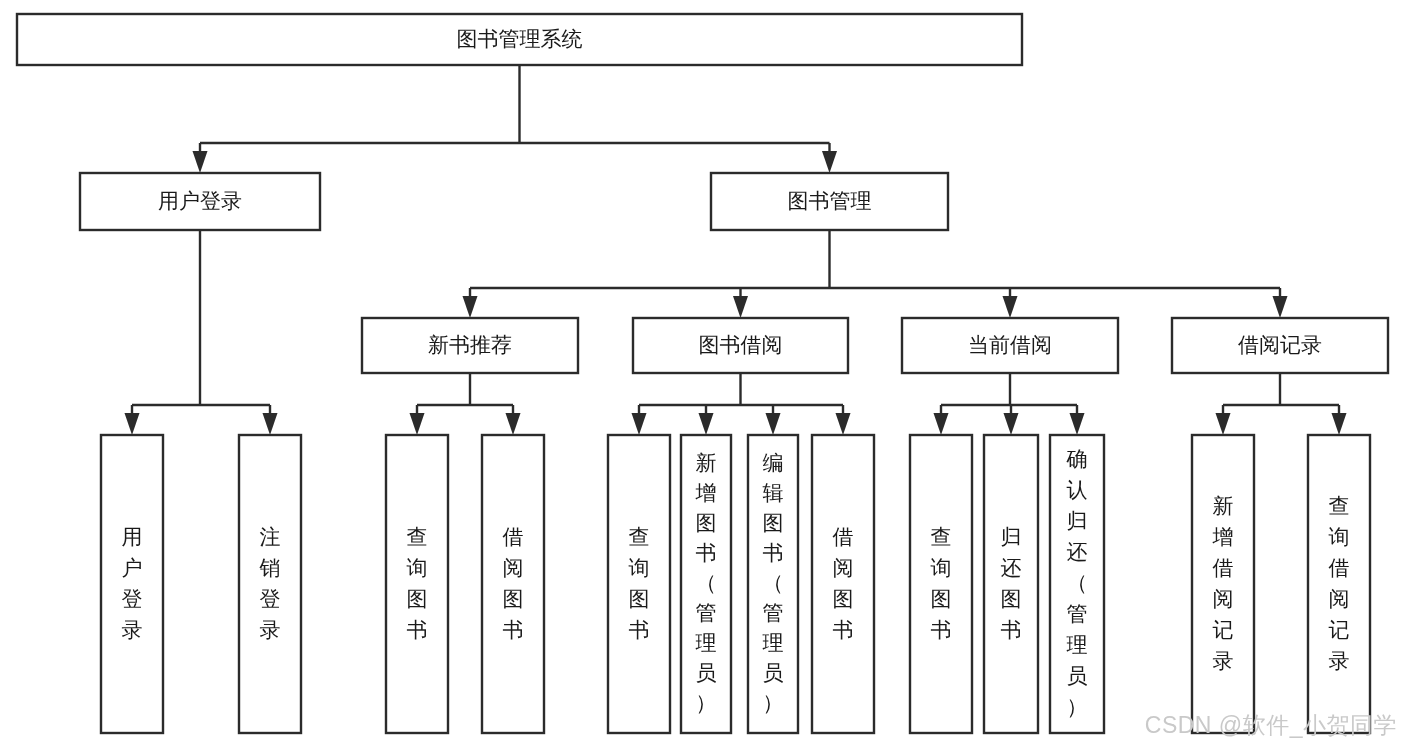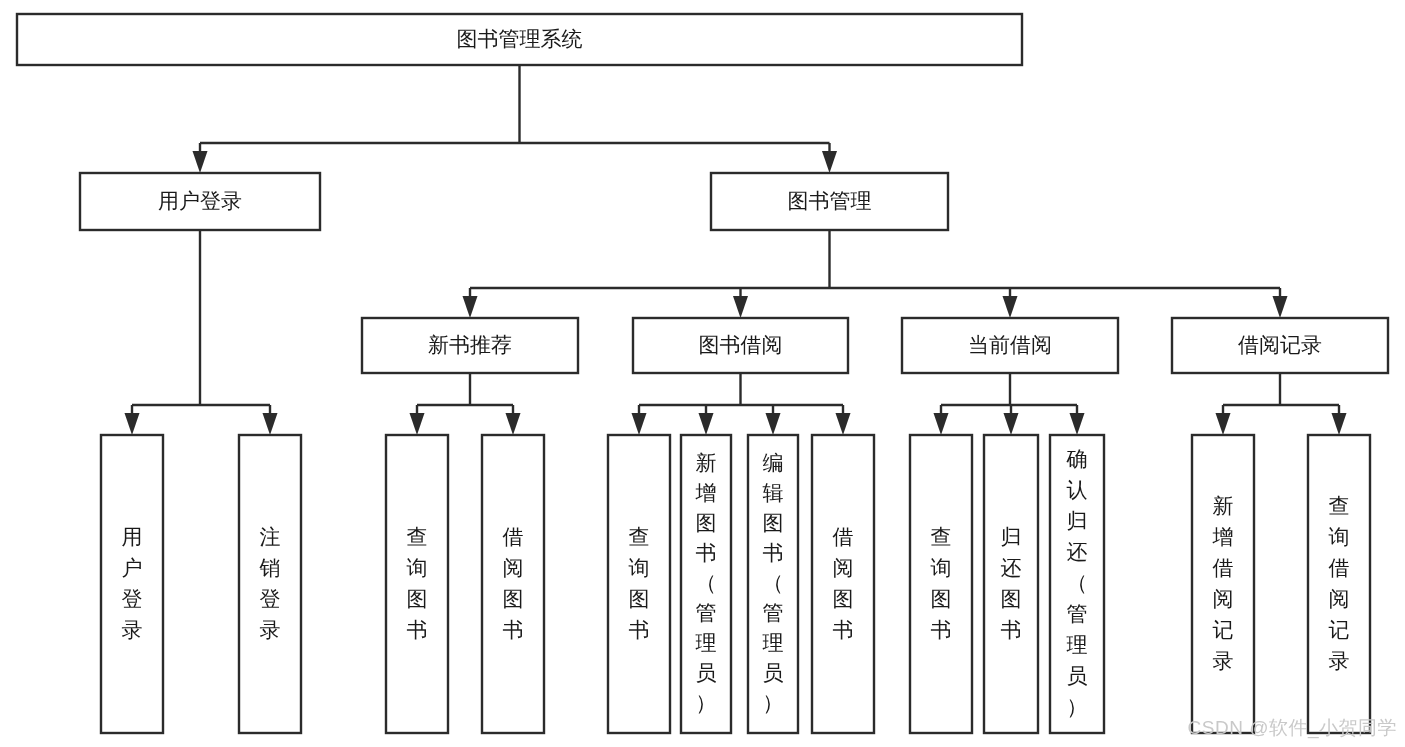--- a/index.html
+++ b/index.html
@@ -46,21 +46,21 @@
     font-family: "Liberation Sans", "DejaVu Sans", sans-serif;
     font-size: 21px;
     text-anchor: middle;
     dominant-baseline: middle;
   }
   .watermark {
     position: absolute;
     right: 8px;
     bottom: 6px;
     font-family: "Liberation Sans", "DejaVu Sans", sans-serif;
-    font-size: 19px;
+    font-size: 23px;
     color: #c9c9c9;
     white-space: nowrap;
     letter-spacing: 0.5px;
     user-select: none;
   }
 </style>
 </head>
 <body>
 
 <svg id="diagram" viewBox="0 0 1405 747" xmlns="http://www.w3.org/2000/svg">

